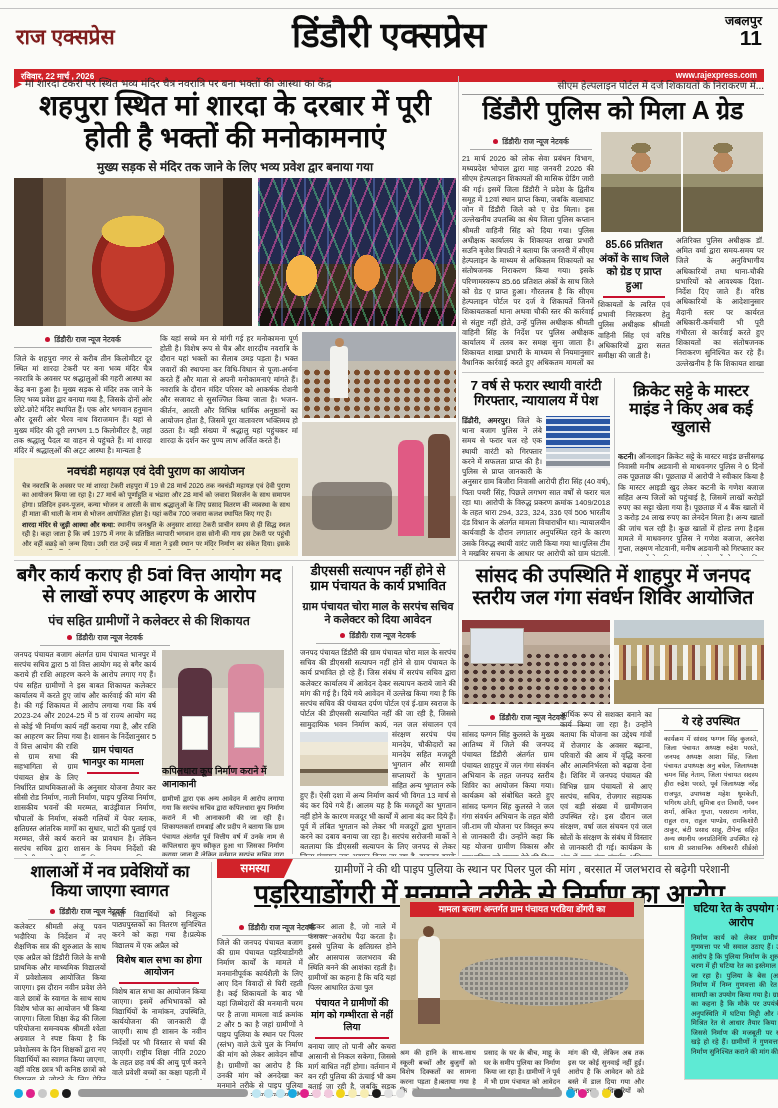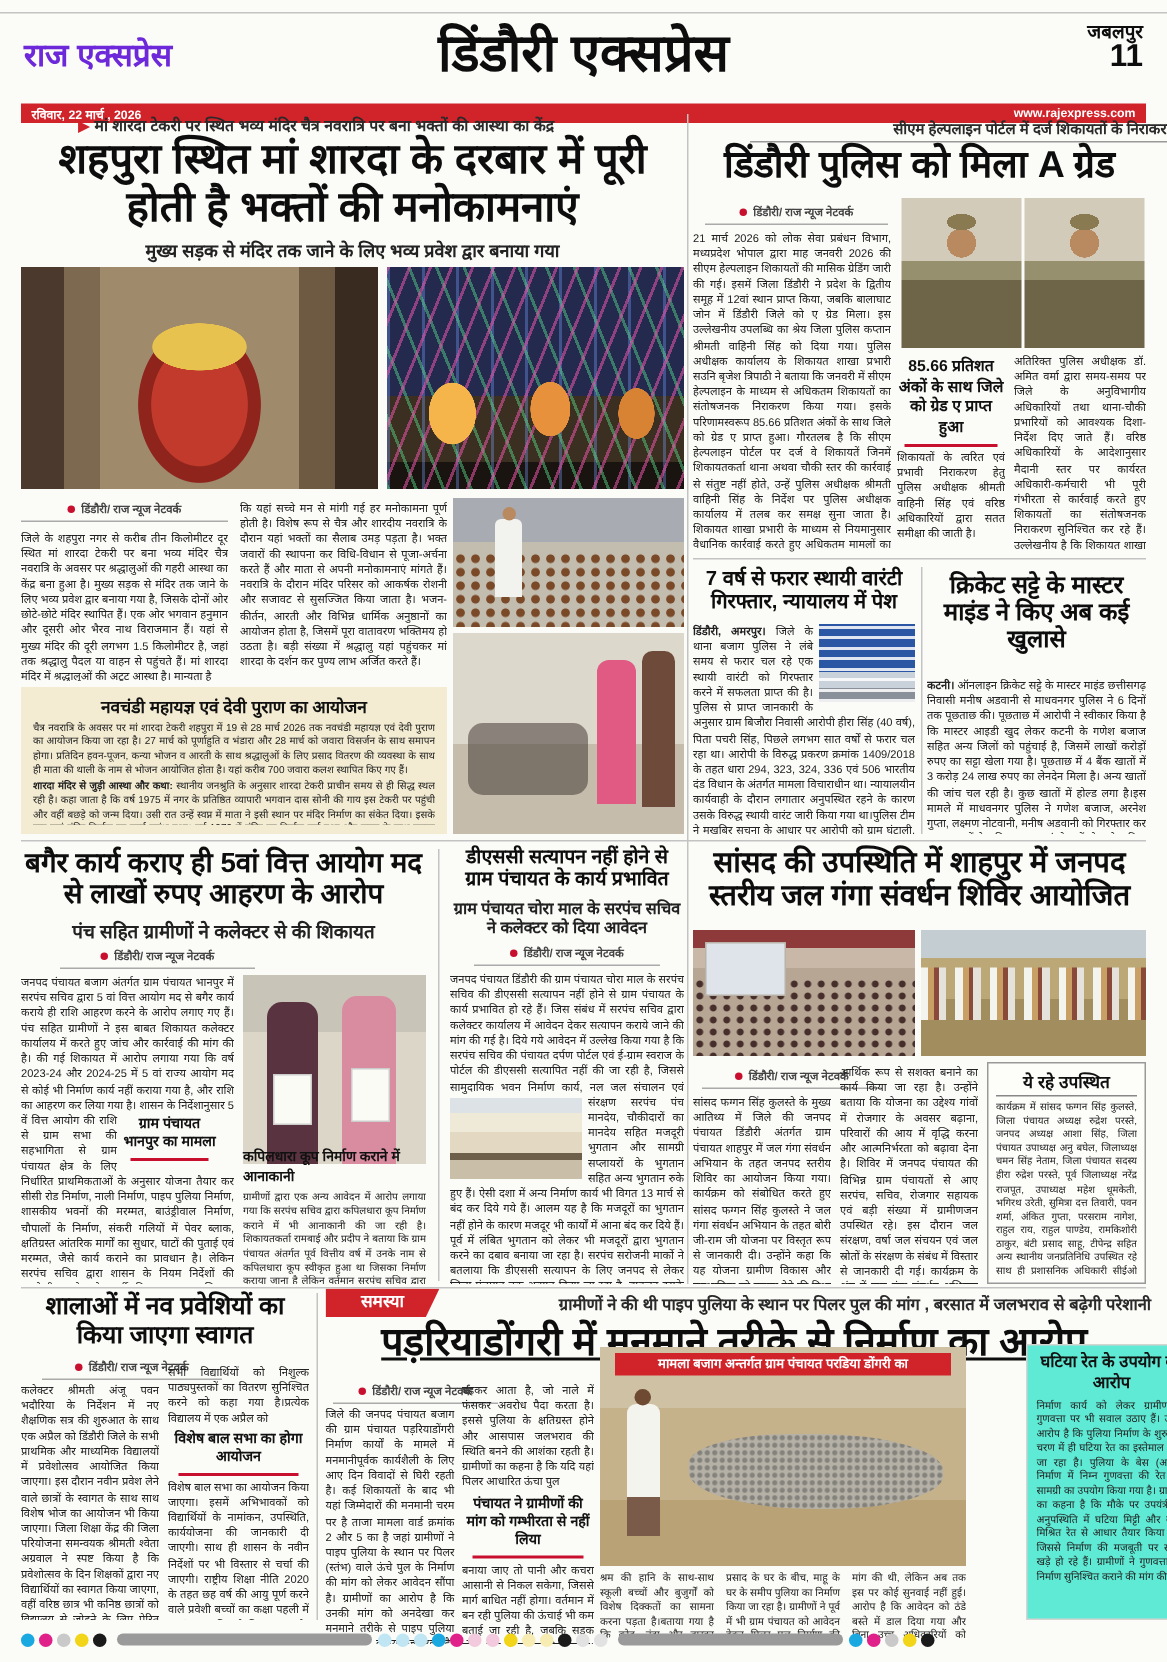--- a/index.html
+++ b/index.html
@@ -1,20 +1,20 @@
 <!DOCTYPE html>
 <html><head>
 <meta charset="utf-8">
 <style>
   html,body{margin:0;padding:0;background:#888;}
   #page{position:relative;width:778px;height:1108px;background:#fbfbf8;margin:0 auto;
         font-family:"Liberation Sans","DejaVu Sans",sans-serif;color:#1c1c1c;overflow:hidden;}
   .abs{position:absolute;}
   .hl{font-weight:800;color:#0d0d0d;text-align:center;line-height:1.14;}
-  .kick{font-weight:bold;color:#2a2a2a;margin-left:38px;}
+  .kick{font-weight:normal;color:#2a2a2a;}
   .body-txt{font-size:7.4px;line-height:1.38;text-align:justify;color:#222;overflow:hidden;}
   .byline{display:flex;align-items:center;justify-content:center;gap:4px;font-size:7.6px;font-weight:bold;
           color:#444;border-bottom:1px solid #aaa;padding-bottom:3px;}
   .byline .dot{width:5px;height:5px;border-radius:50%;background:#c8102e;flex:0 0 auto;}
   .pq{font-weight:800;text-align:center;color:#111;line-height:1.3;}
   .pq .rule{height:2px;background:#c8102e;margin:3px auto 0;width:85%;}
   .pq-float{float:right;width:62px;margin:2px 12px 2px 4px;font-size:9.5px;}
   .pq-block{margin:3px 0;font-size:9.5px;}
   .vline{position:absolute;width:1px;background:#c3c3c3;}
   .hline{position:absolute;height:1px;background:#c3c3c3;}
@@ -68,21 +68,21 @@
     radial-gradient(circle 11px at 50% 30%, #b9895f 0 88%, transparent 89%),
     linear-gradient(180deg,#d2cbba 0 42%, #97906e 42% 55%, #6e6448 55%);}
   .photos-duo{display:flex;}
 </style>
 </head>
 <body>
 
 <div id="page">
 
   <div class="hline" style="top:8px;left:0;width:778px;"></div>
-  <div class="abs" style="left:16px;top:22px;font-size:21px;font-weight:800;color:#6d28d9;">राज एक्सप्रेस</div>
+  <div class="abs" style="left:16px;top:22px;font-size:21px;font-weight:800;color:#7f1d1d;">राज एक्सप्रेस</div>
   <div class="abs" style="left:0;top:10px;width:778px;text-align:center;font-size:35px;font-weight:800;color:#0d0d0d;">डिंडौरी एक्सप्रेस</div>
   <div class="abs" style="right:16px;top:12px;width:120px;text-align:right;font-size:12.5px;font-weight:800;color:#0d0d0d;">जबलपुर</div>
   <div class="abs" style="right:16px;top:26px;width:120px;text-align:right;font-size:21px;font-weight:800;color:#0d0d0d;">11</div>
   <div class="abs redbar" style="left:14px;top:52px;width:736px;height:13px;">
     <span>रविवार, 22 मार्च , 2026</span>
     <span>www.rajexpress.com</span>
   </div>
 
   <div class="vline" style="left:458px;top:76px;height:780px;"></div>
   <div class="hline" style="left:462px;top:372px;width:302px;"></div>

